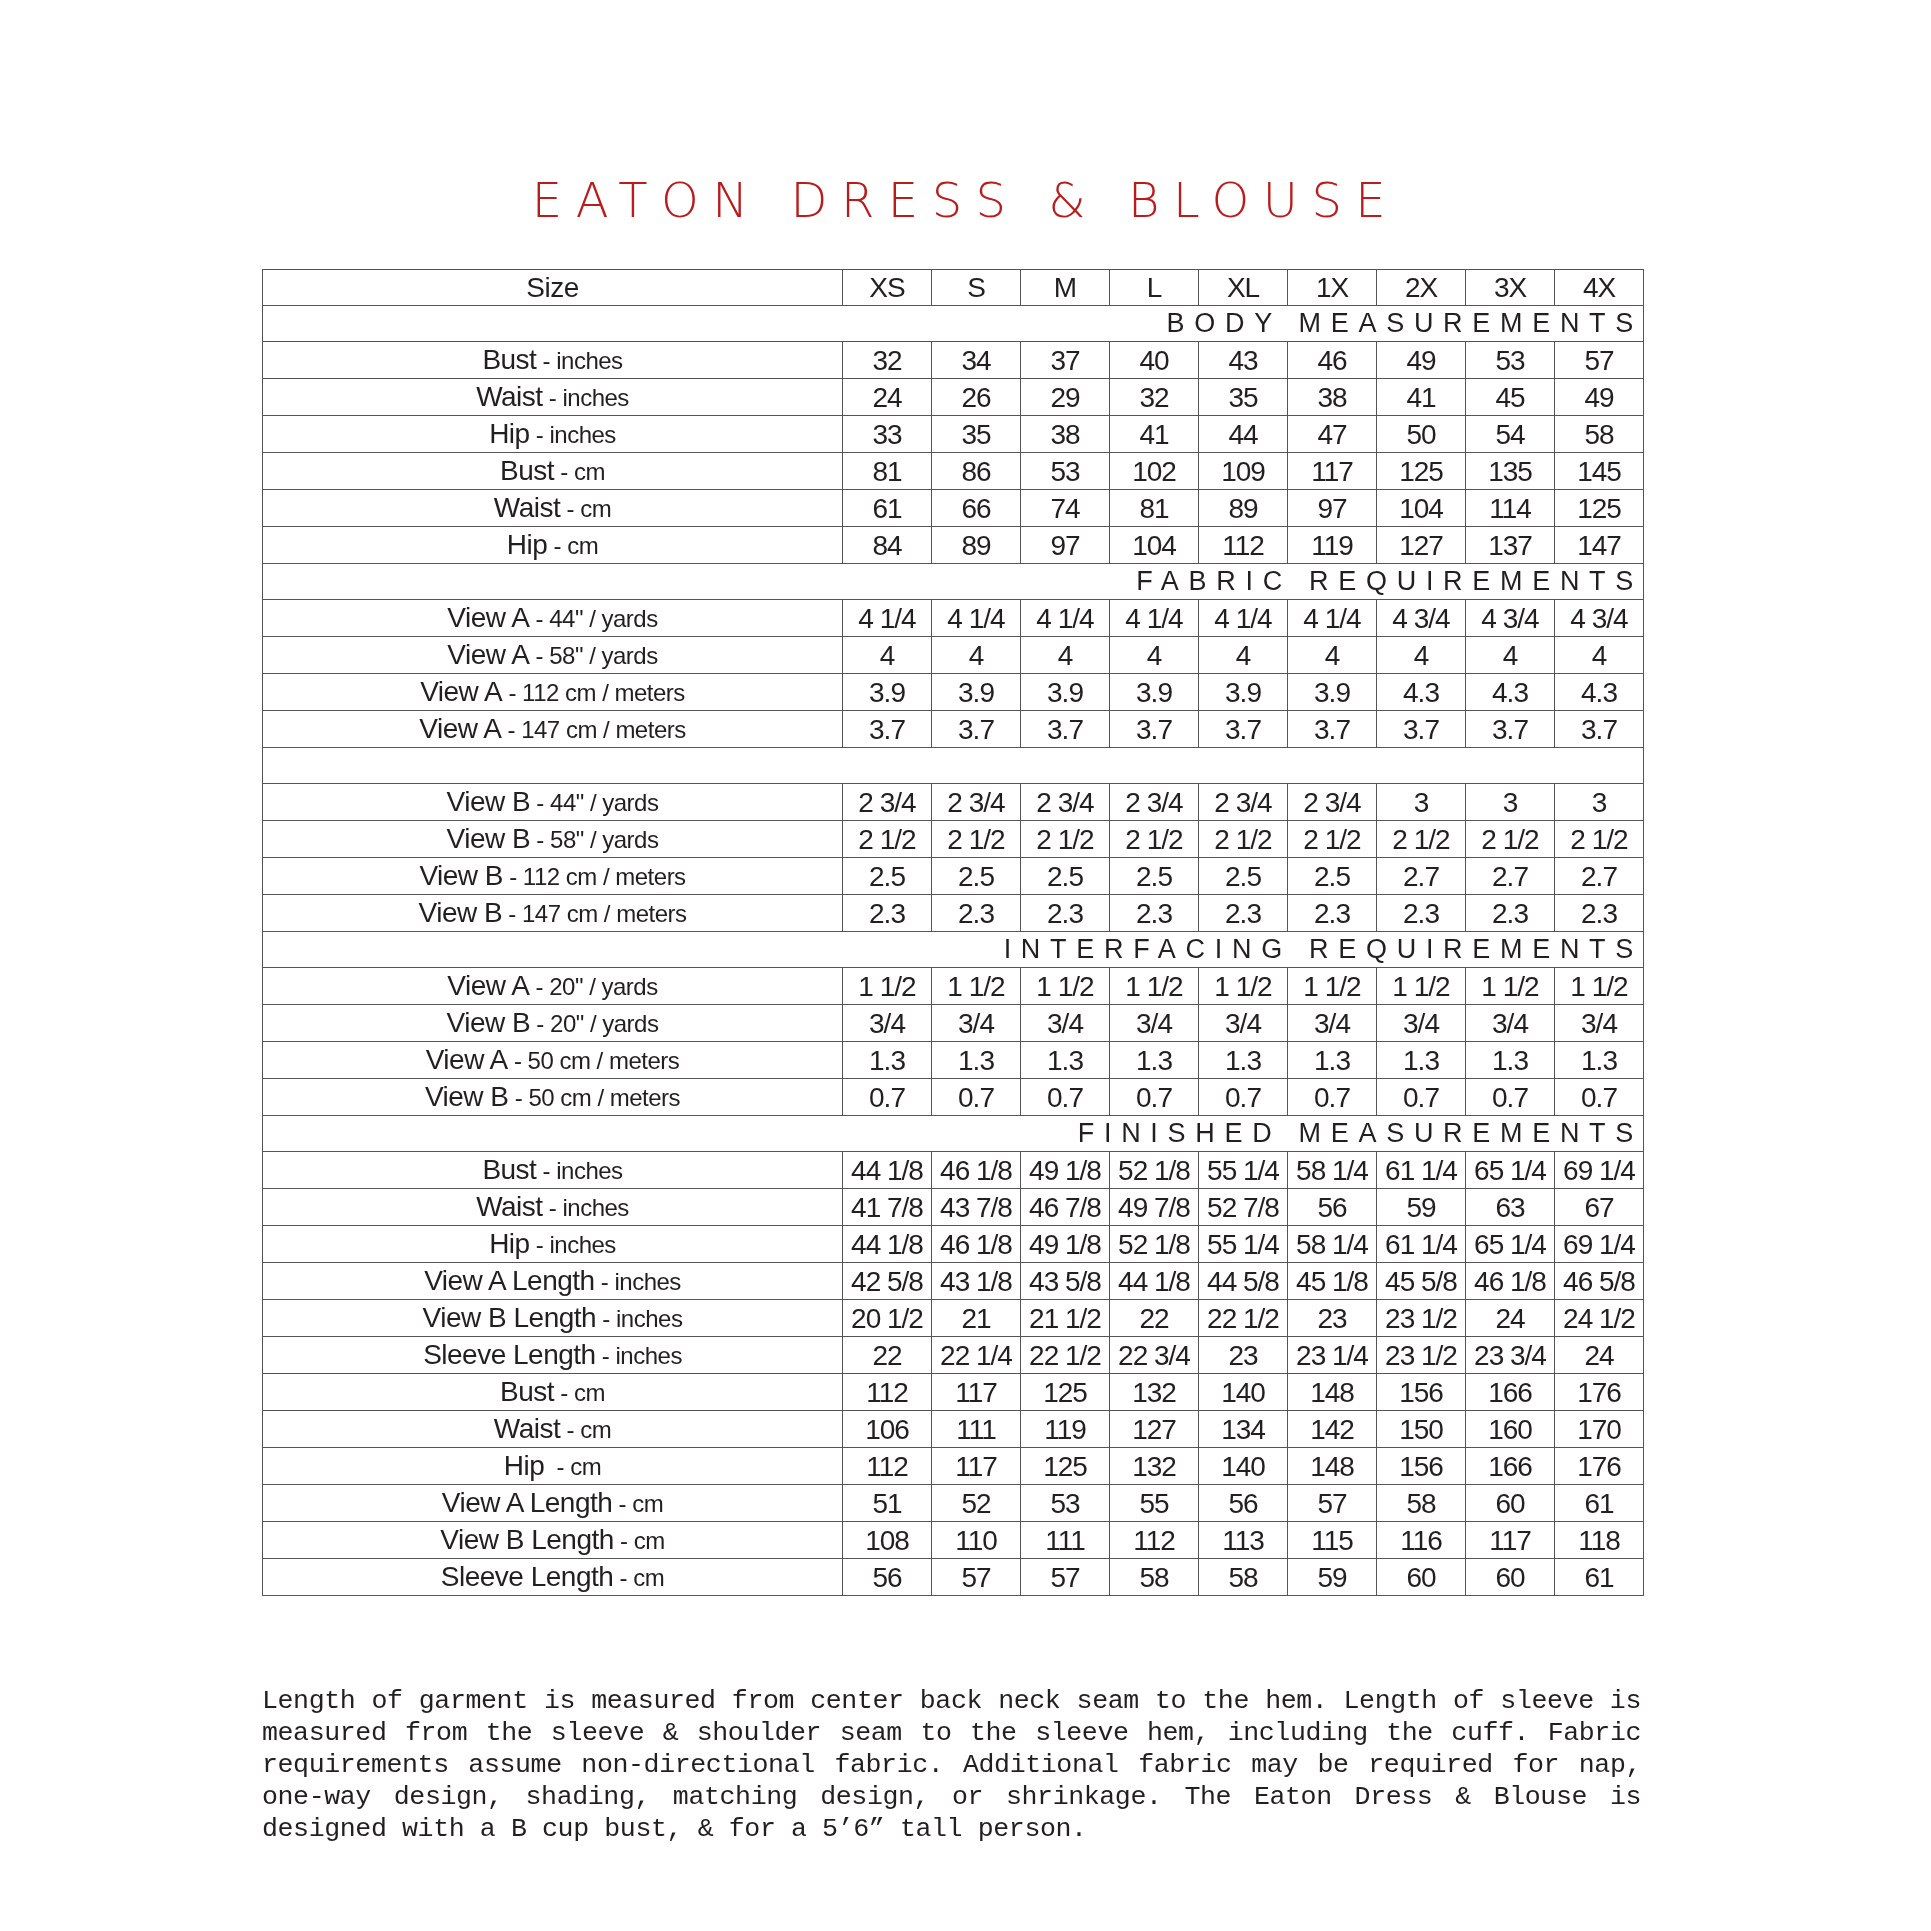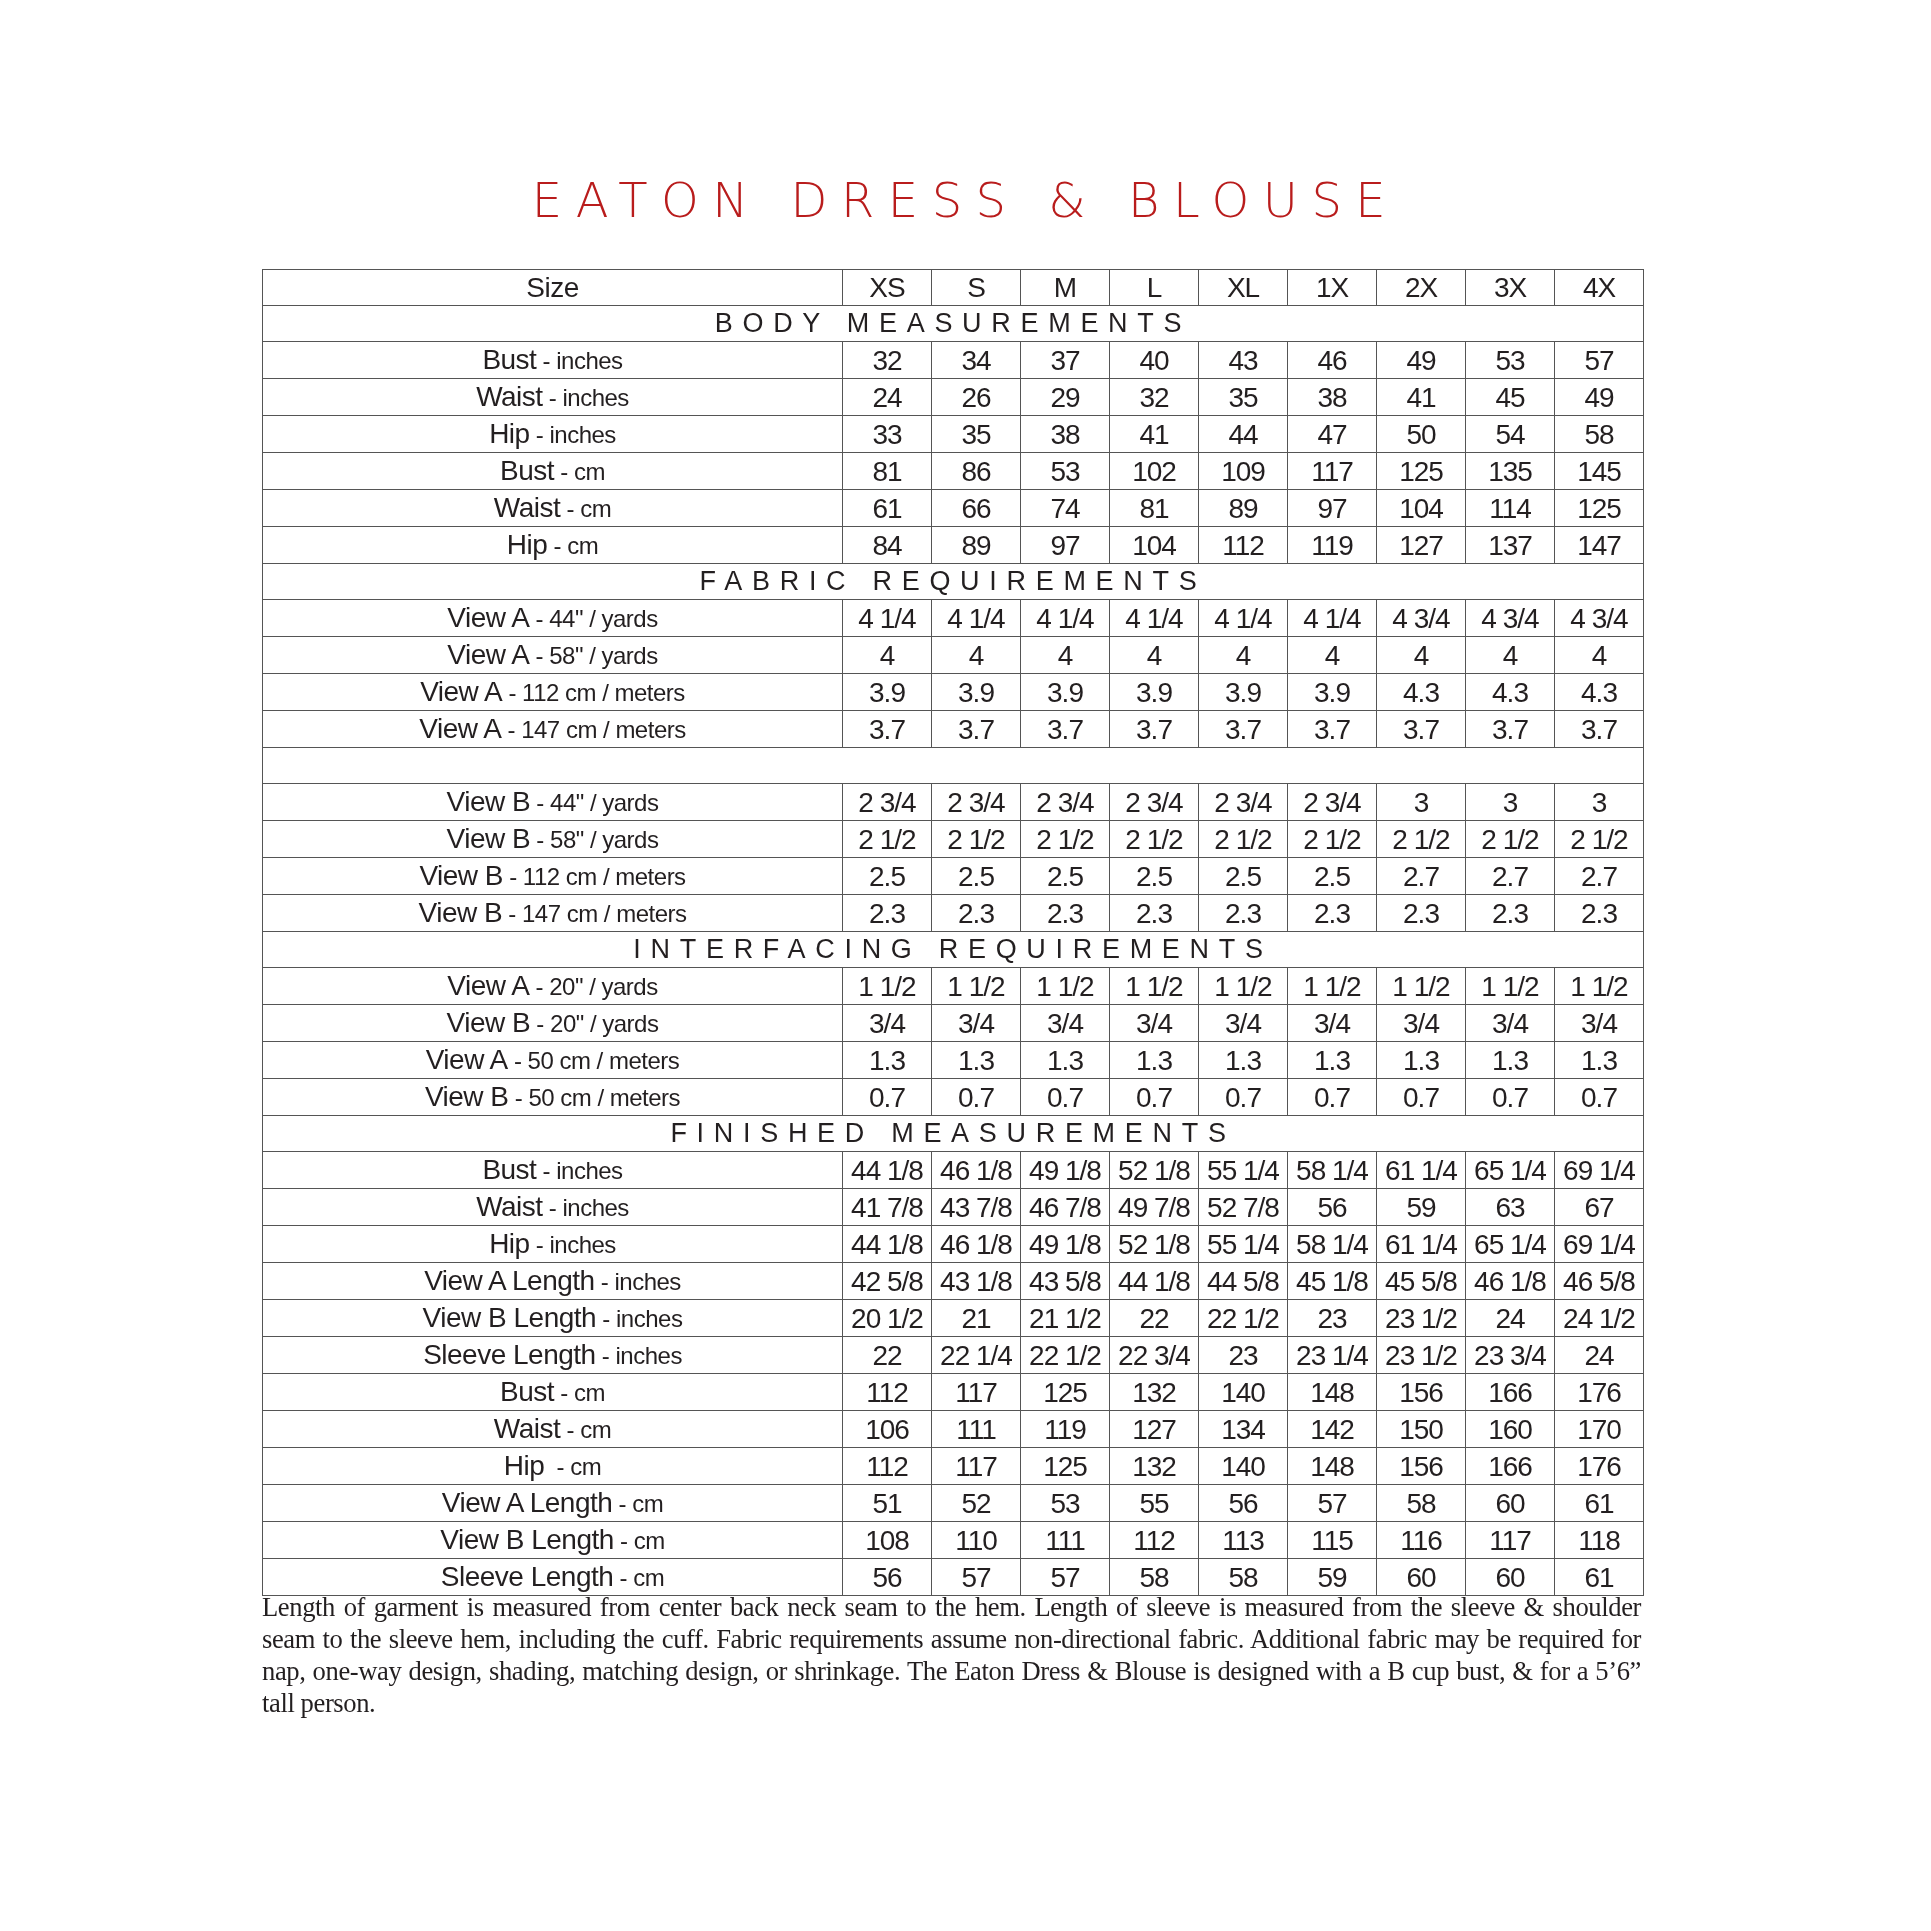--- a/index.html
+++ b/index.html
@@ -14,30 +14,30 @@
     border-collapse: collapse; table-layout: fixed;
   }
   table.chart td {
     border: 1.4px solid #555; height: 35px; padding: 0; overflow: hidden;
     white-space: nowrap; line-height: 35px;
   }
   td.label { font-size: 28px; padding-left: 5.8px; text-align: center; font-family: "Liberation Sans", sans-serif; letter-spacing: -0.5px; }
   td.label .unit { font-size: 24px; }
   td.val { text-align: center; font-size: 28px; font-family: "Liberation Sans", sans-serif; letter-spacing: -1px; }
   td.section {
-    text-align: center; font-size: 27px; letter-spacing: 9.7px;
+    text-align: right; font-size: 27px; letter-spacing: 9.7px;
     font-family: "Liberation Sans", sans-serif; font-weight: normal;
   }
   td.blank { height: 35px; }
   col.lab { width: 580px; }
   col.sz { width: 89px; }
   .notes {
-    position: absolute; left: 262px; top: 1591px; width: 1379px;
+    position: absolute; left: 262px; top: 1685px; width: 1379px;
     font-size: 26.6px; line-height: 32px; text-align: justify;
-    font-family: Liberation Serif, serif; letter-spacing: -0.4px; color: #231f20;
+    font-family: Liberation Mono, monospace; letter-spacing: -0.4px; color: #231f20;
   }
 </style>
 </head>
 <body>
 
 <div class="title">EATON DRESS &amp; BLOUSE</div>
 
 <table class="chart">
   <colgroup>
     <col class="lab">

